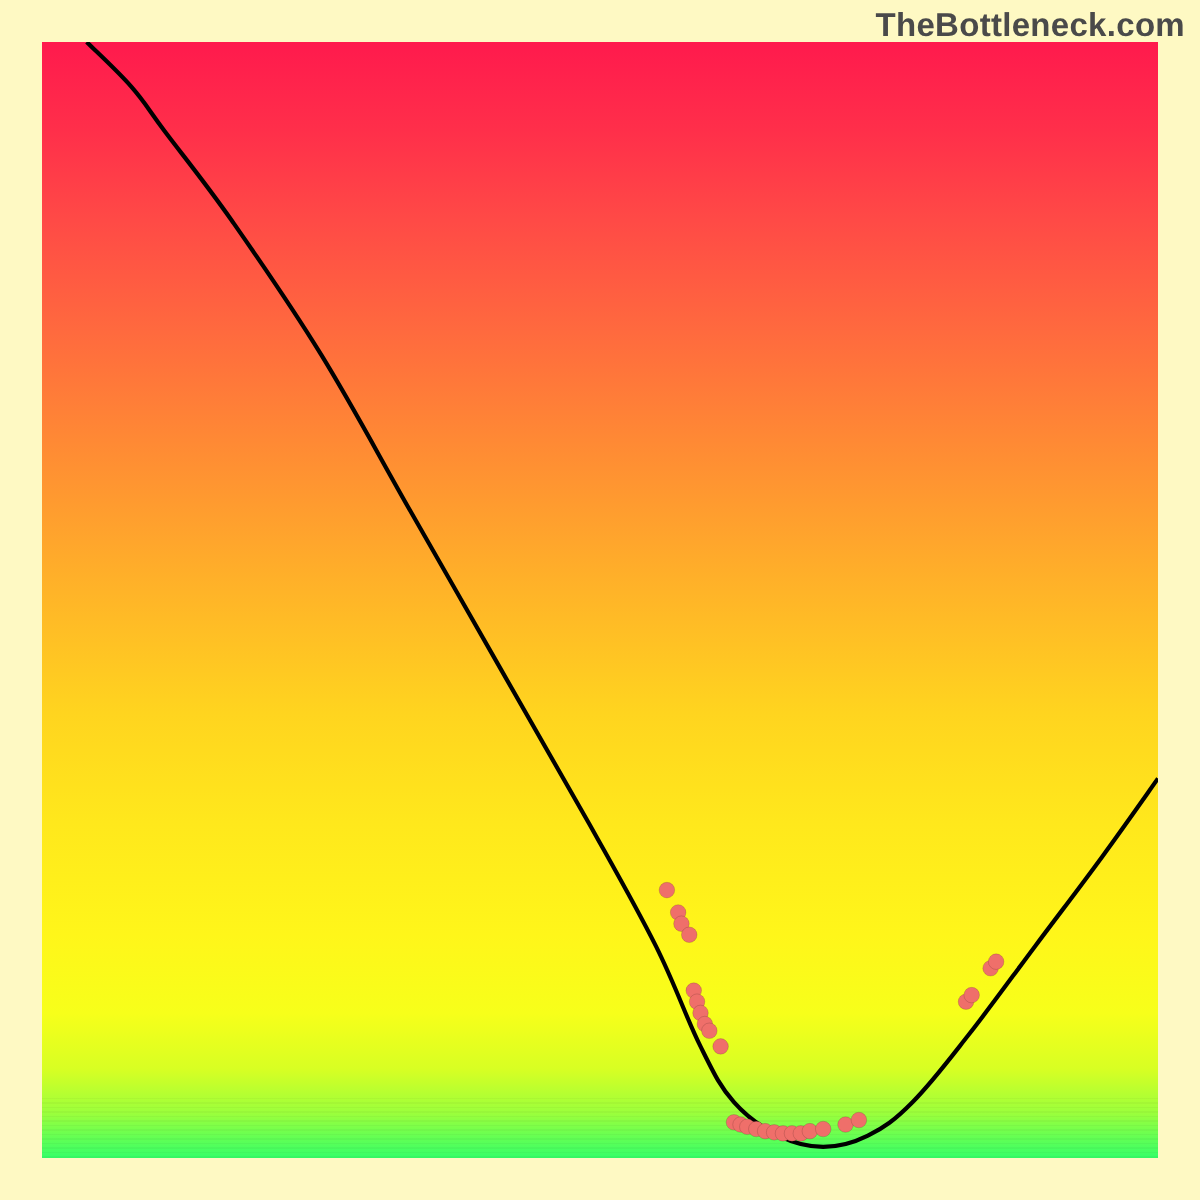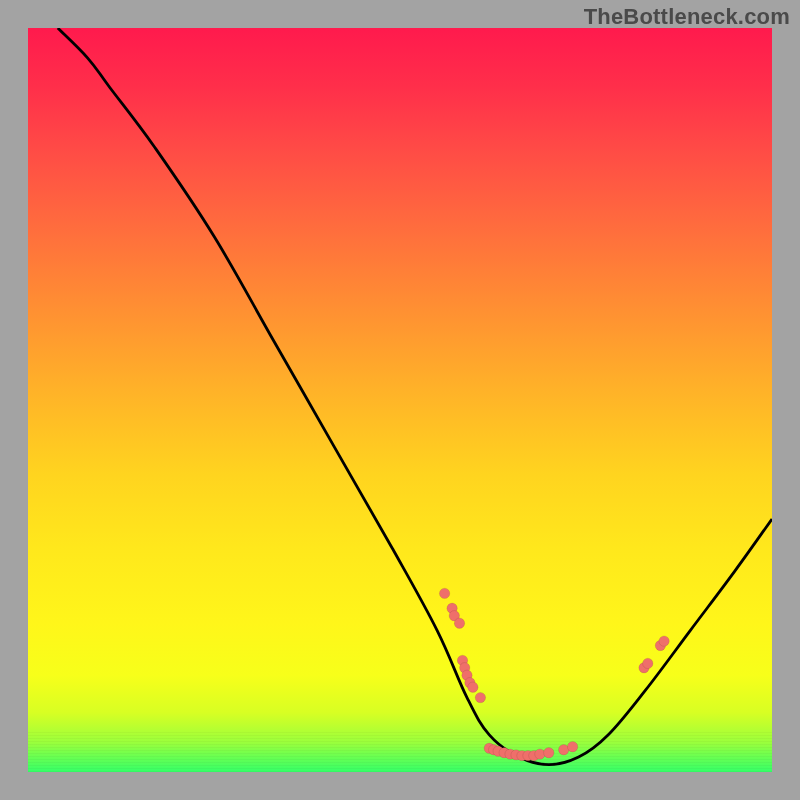--- a/index.html
+++ b/index.html
@@ -8,21 +8,21 @@
     width: 800px;
     height: 800px;
     background: #000;
     overflow: hidden;
     font-family: Arial, Helvetica, sans-serif;
   }
   .frame {
     position: relative;
     width: 800px;
     height: 800px;
-    background: #a3a3a3;
+    background: #fef9c3;
   }
   .watermark {
     position: absolute;
     top: 4px;
     right: 10px;
     color: #4a4a4a;
     font-size: 22px;
     font-weight: 600;
     letter-spacing: 0.2px;
     z-index: 30;

